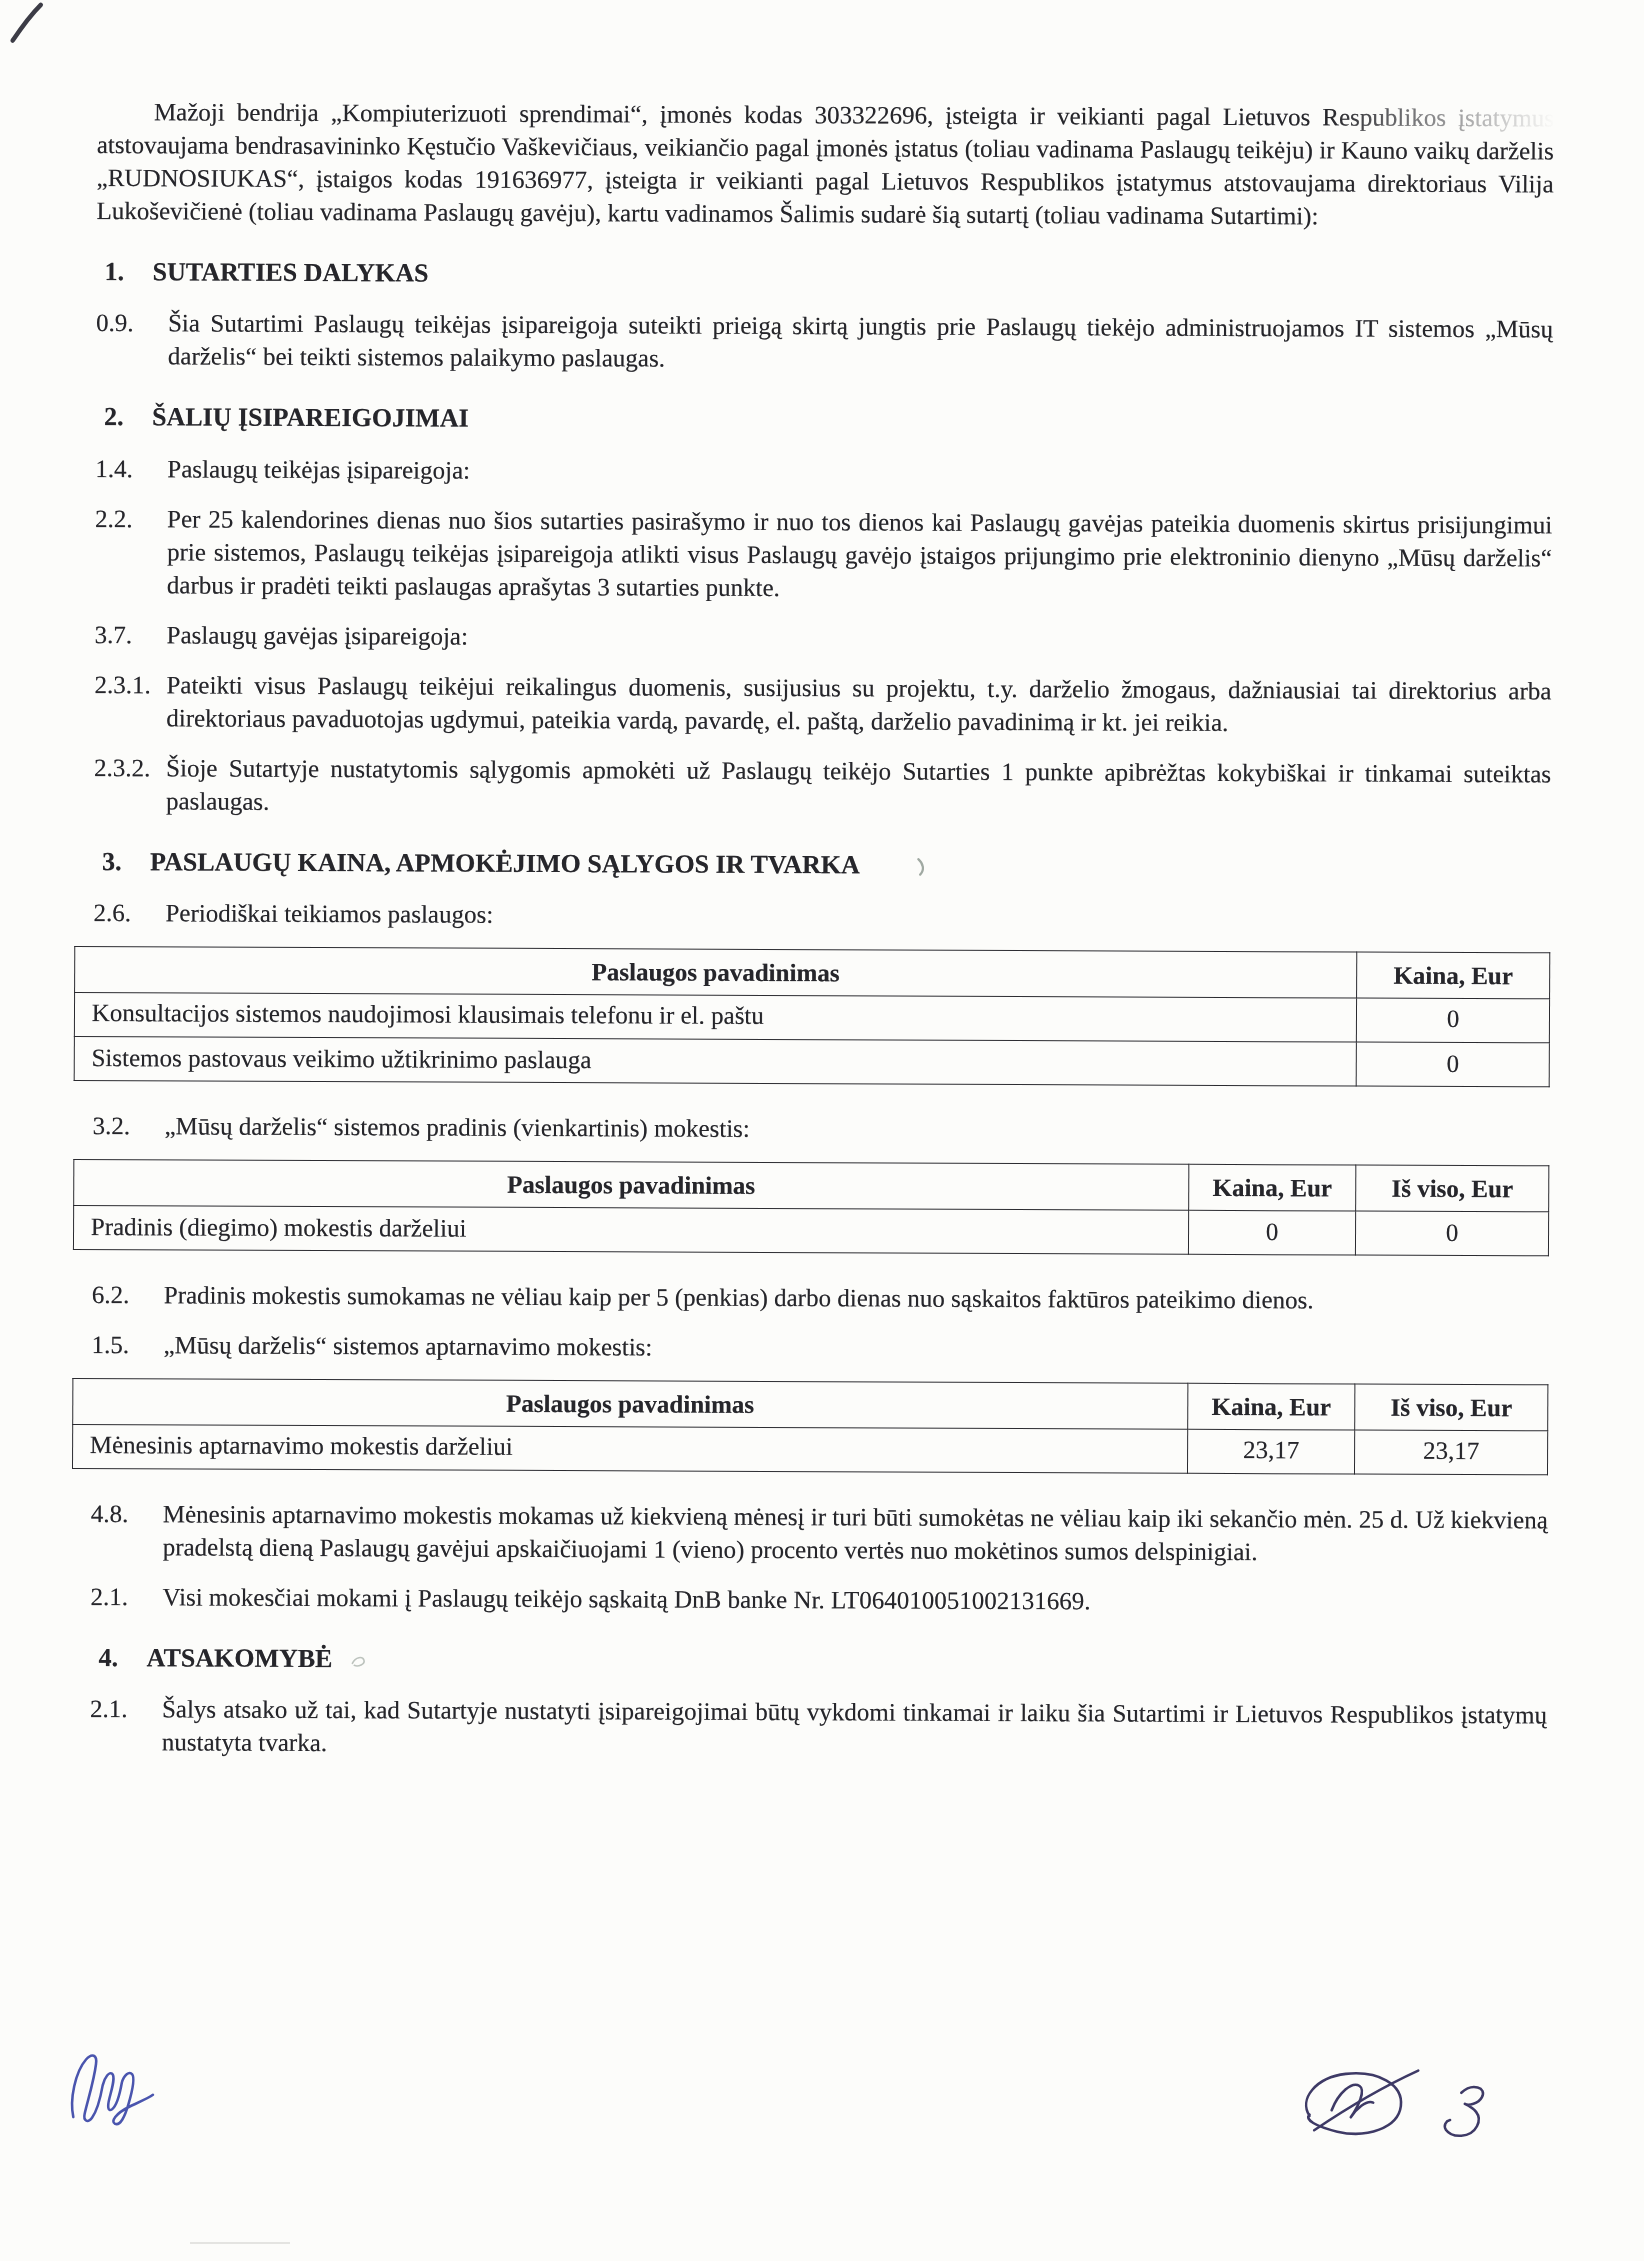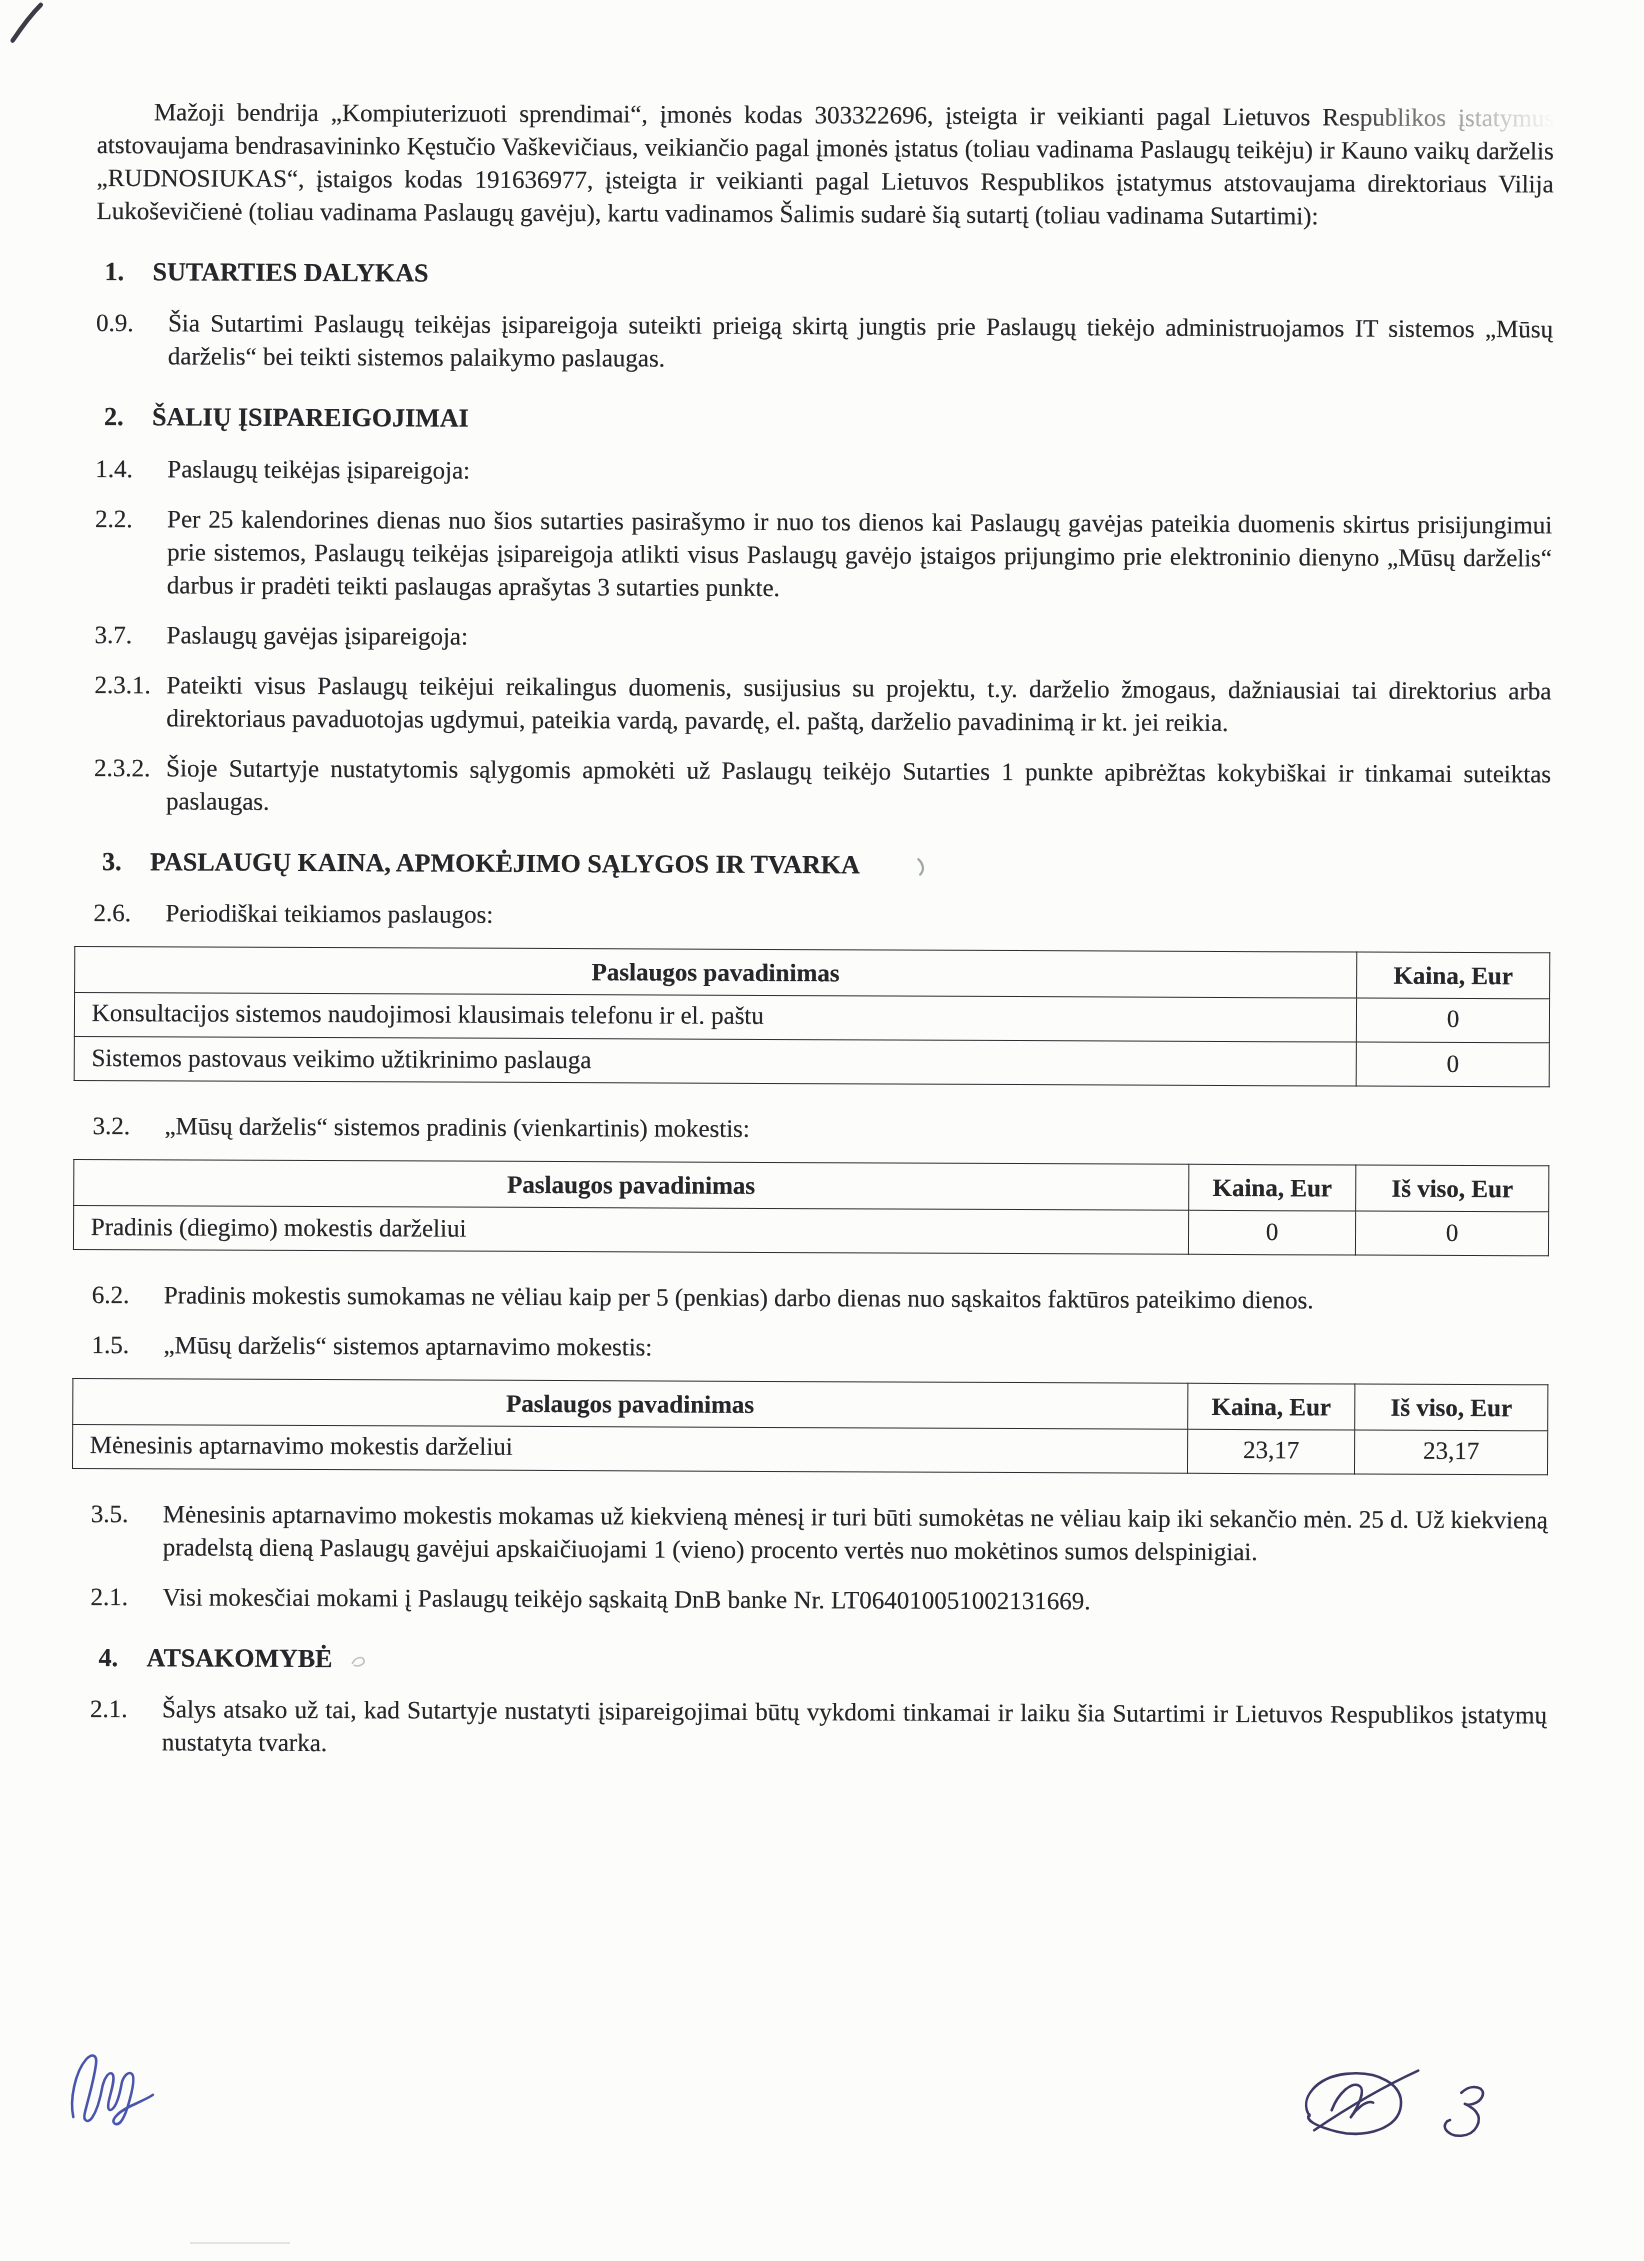--- a/index.html
+++ b/index.html
@@ -175,21 +175,21 @@
       </thead>
       <tbody>
         <tr>
           <td class="name">Mėnesinis aptarnavimo mokestis darželiui</td>
           <td class="val">23,17</td>
           <td class="val">23,17</td>
         </tr>
       </tbody>
     </table>
 
-    <p class="clause"><span class="cnum">3.5.</span><span>Mėnesinis aptarnavimo mokestis mokamas už kiekvieną mėnesį ir turi būti sumokėtas ne vėliau kaip iki sekančio mėn. 25 d. Už kiekvieną pradelstą dieną Paslaugų gavėjui apskaičiuojami 1 (vieno) procento vertės nuo mokėtinos sumos delspinigiai.</span></p>
+    <p class="clause"><span class="cnum">4.8.</span><span>Mėnesinis aptarnavimo mokestis mokamas už kiekvieną mėnesį ir turi būti sumokėtas ne vėliau kaip iki sekančio mėn. 25 d. Už kiekvieną pradelstą dieną Paslaugų gavėjui apskaičiuojami 1 (vieno) procento vertės nuo mokėtinos sumos delspinigiai.</span></p>
     <p class="clause"><span class="cnum">2.1.</span><span>Visi mokesčiai mokami į Paslaugų teikėjo sąskaitą DnB banke Nr. LT064010051002131669.</span></p>
 
     <h2 class="sec-heading"><span class="hnum">4.</span><span>ATSAKOMYBĖ</span><svg class="ink-smudge" width="20.6" height="20.6" viewBox="0 0 32 32">
           <path fill="none" stroke-width="2.5" stroke-linecap="round" d="M5,19 C10,8 21,8 23,14 C25,20 14,25 8,22" stroke="#8a958d"></path>
         </svg></h2>
     <p class="clause"><span class="cnum">2.1.</span><span>Šalys atsako už tai, kad Sutartyje nustatyti įsipareigojimai būtų vykdomi tinkamai ir laiku šia Sutartimi ir Lietuvos Respublikos įstatymų nustatyta tvarka.</span></p>
 
   </div>
 
   <div class="fade-topright"></div>

